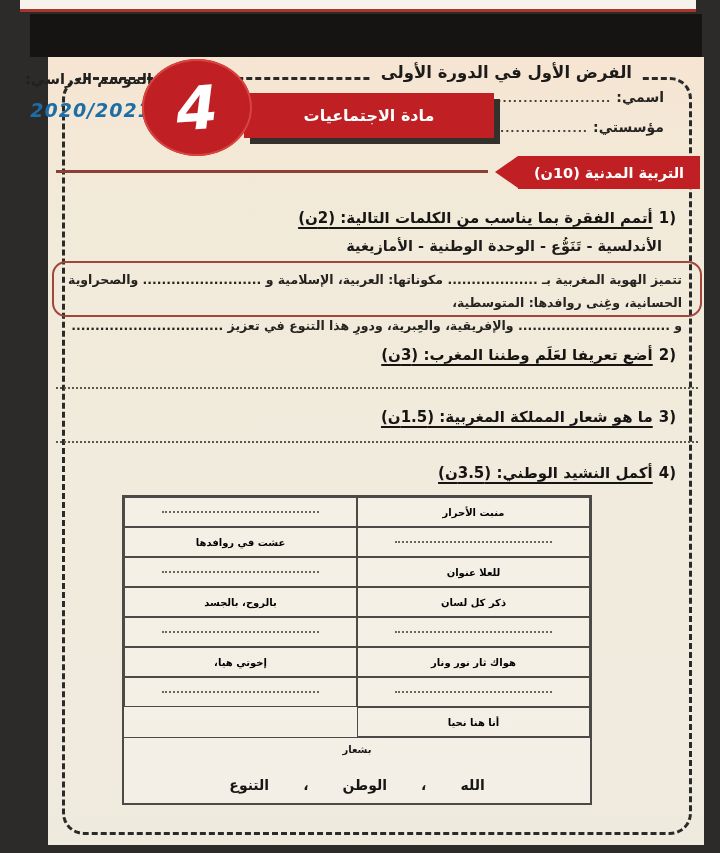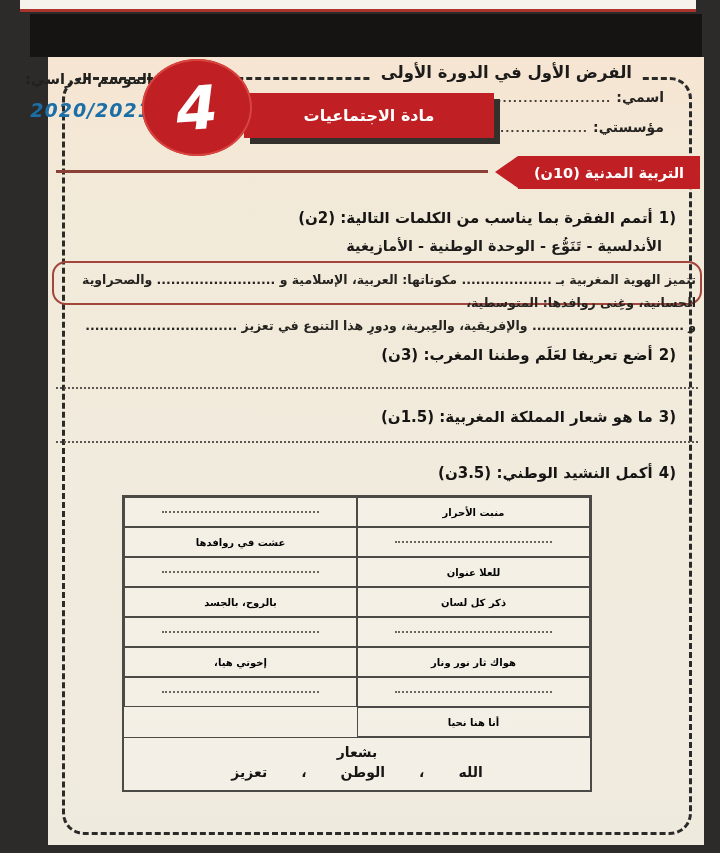--- a/index.html
+++ b/index.html
@@ -61,46 +61,46 @@
   .section-ribbon::after {
     content:""; position:absolute; left:-23px; top:0;
     border-right:23px solid #c01f24; border-top:16.5px solid transparent; border-bottom:16.5px solid transparent;
   }
   .section-line { position:absolute; top:113px; right:216px; left:8px; height:3px; background:#8a4036; }
 
   
   .question { position:absolute; right:28px; display:flex; gap:6px; align-items:baseline;
     font-size:15px; font-weight:bold; color:#161514; }
   .q-num { direction:ltr; unicode-bidi:embed; }
-  .q-text { text-decoration-thickness:1.5px; text-underline-offset:4px; }
+  .q-text { text-decoration:underline; text-decoration-thickness:1.5px; text-underline-offset:4px; }
   .q1 { top:152px; } .q2 { top:289px; } .q3 { top:351px; } .q4 { top:407px; }
 
   .word-bank { position:absolute; top:181px; right:42px; font-size:14.5px; font-weight:bold; color:#1c1b1a; }
 
   .para-box {
-    position:absolute; top:204px; right:2px; left:4px; height:44px;
-    border:2px solid #a2453b; border-radius:14px; padding:5px 4px 0 10px;
+    position:absolute; top:204px; right:2px; left:4px; height:56px;
+    border:2px solid #a2453b; border-radius:14px; padding:5px 18px 0 10px;
     font-size:12.5px; font-weight:bold; color:#25231f; line-height:1.85;
   }
   .answer-dotline { position:absolute; right:6px; left:8px; border-bottom:2.5px dotted #5b564f; height:0; }
   .dl1 { top:330px; } .dl2 { top:384px; }
 
   
   .anthem-table {
     position:absolute; top:438px; right:112px; width:470px;
     border:2px solid #4c4a47; background:rgba(255,255,255,0.25);
   }
   .anthem-grid { display:grid; grid-template-columns:1fr 1fr; direction:rtl; }
   .anthem-grid .cell {
     height:30px; border:1px solid #4c4a47; display:flex; align-items:center; justify-content:center;
     font-size:10px; font-weight:bold; color:#17161 5;
   }
   .dotfill { display:inline-block; width:68%; border-bottom:2px dotted #6b665f; height:0; }
   .anthem-footer { border-top:1px solid #4c4a47; padding:6px 0 10px; }
-  .footer-label { text-align:center; font-size:14px; font-weight:bold; color:#171615; margin-bottom:4px; }
+  .footer-label { text-align:center; font-size:10px; font-weight:bold; color:#171615; margin-bottom:22px; }
   .footer-motto { display:flex; justify-content:center; gap:34px; font-size:14px; font-weight:bold; color:#171615; }
 </style>
 </head>
 <body>
 
 <div id="canvas">
   <div class="top-white-strip"></div>
   <div class="top-black-band"></div>
 
   <div class="paper">
@@ -193,18 +193,18 @@
           </div>
           <div class="cell">أنا هنا نحيا</div>
         </div>
       <div class="anthem-footer">
         <div class="footer-label">بشعار</div>
         <div class="footer-motto">
             <span>الله</span>
             <span>،</span>
             <span>الوطن</span>
             <span>،</span>
-            <span>تعزيز</span>
+            <span>التنوع</span>
           </div>
       </div>
     </div>
   </div>
 </div>
 
 </body></html>

